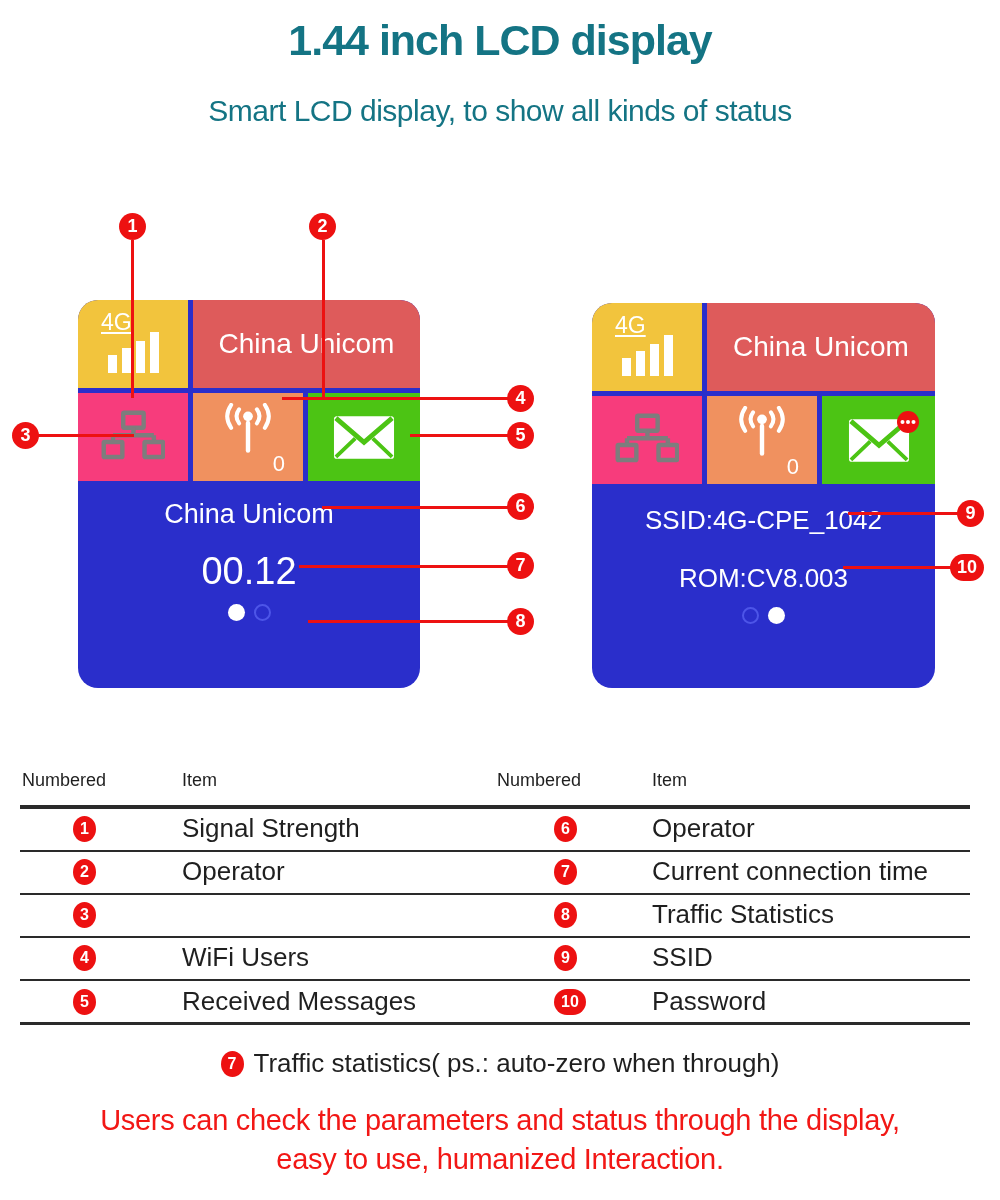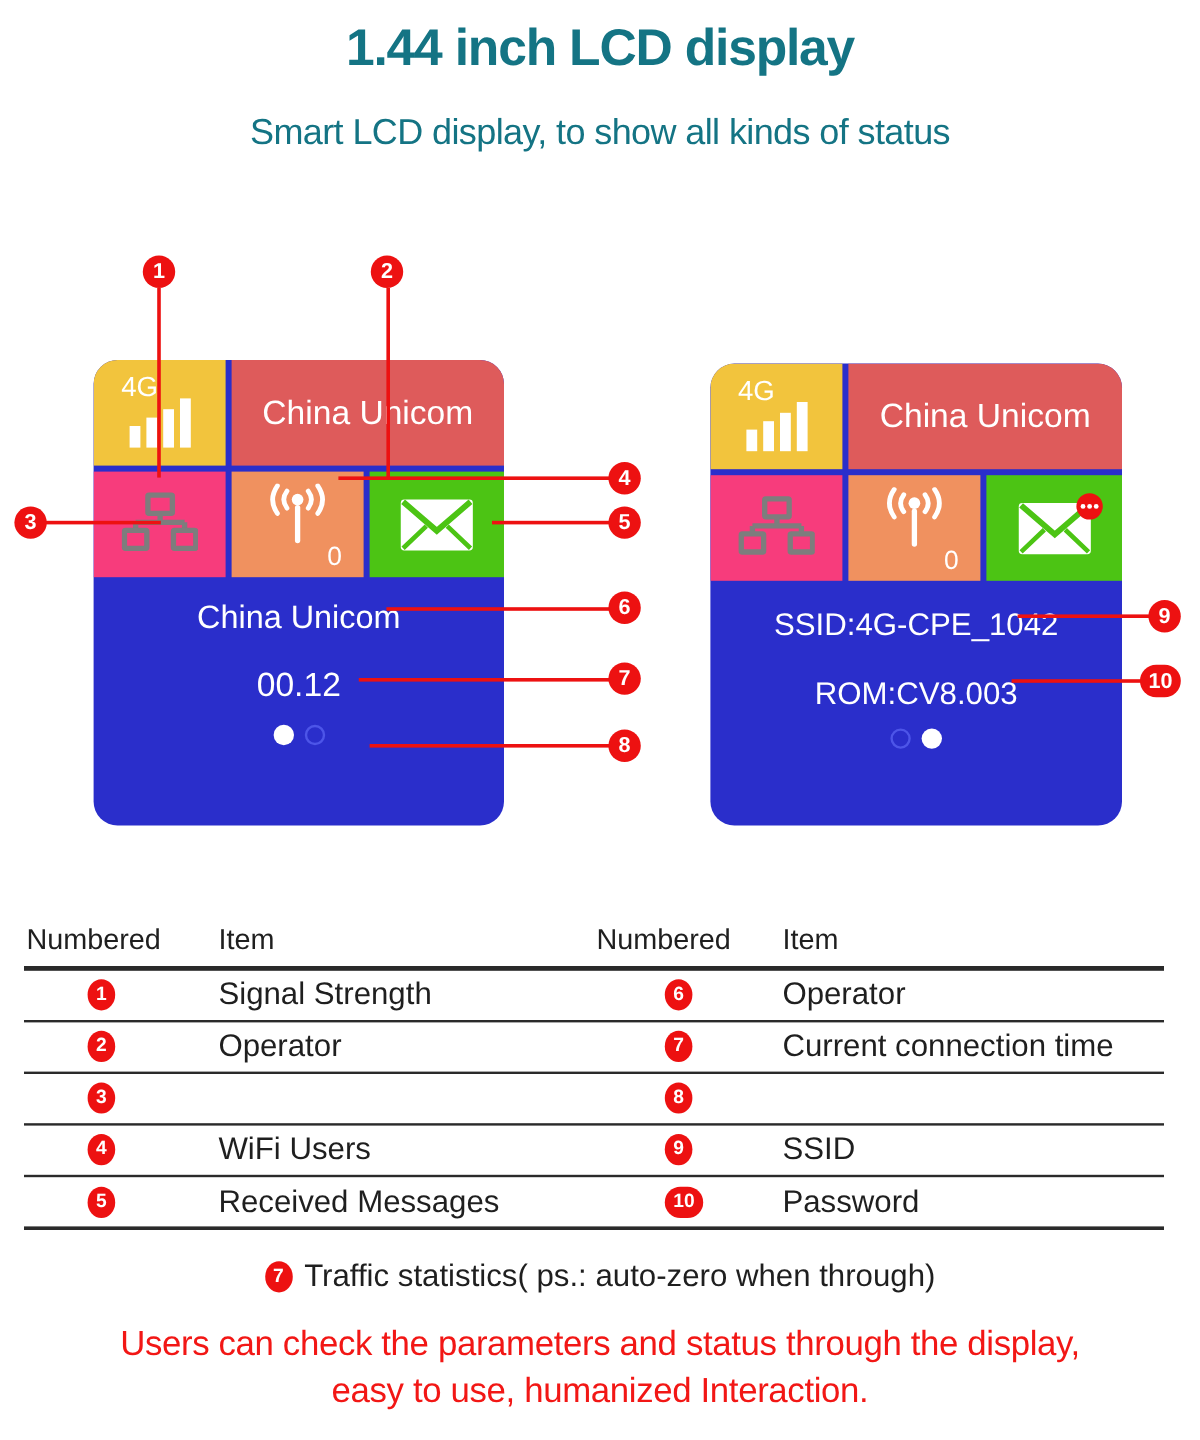--- a/index.html
+++ b/index.html
@@ -21,38 +21,38 @@
   .tile-signal{grid-column:1;grid-row:1;background:var(--yellow_tile,#f2c43d);}
   .tile-operator{grid-column:2/4;grid-row:1;background:var(--red_tile,#de5b5b);
                  display:flex;align-items:center;justify-content:center;font-size:28px;}
   .tile-ethernet{grid-column:1;grid-row:2;background:var(--pink_tile,#f73c7c);
                  display:flex;align-items:center;justify-content:center;}
   .tile-wifi{grid-column:2;grid-row:2;background:var(--orange_tile,#f0915f);}
   .tile-msg{grid-column:3;grid-row:2;background:var(--green_tile,#4cc414);
             display:flex;align-items:center;justify-content:center;}
   .screen-body{grid-column:1/4;grid-row:3;text-align:center;color:#fff;}
 
-  .sig-label{position:absolute;left:23px;top:9px;font-size:23px;}
+  .sig-label{position:absolute;left:23px;top:9px;font-size:23px;text-decoration:underline;}
   .bars{position:absolute;left:30px;bottom:15px;display:flex;align-items:flex-end;gap:5px;}
   .bars i{display:block;width:9px;background:#fff;}
   .bars .b1{height:18px;} .bars .b2{height:25px;} .bars .b3{height:32px;} .bars .b4{height:41px;}
 
   .net-icon rect,.net-icon path{fill:none;stroke:var(--icon_gray,#7d7d7d);stroke-width:5;}
   .ant-icon{display:block;margin:10px auto 0;}
   .ant-icon .stroke{fill:none;stroke:#fff;stroke-width:4.5;stroke-linecap:round;}
   .wifi-count{position:absolute;right:18px;bottom:4px;font-size:22px;}
   .env-wrap{position:relative;display:inline-block;line-height:0;}
   .env-icon .flap{fill:none;stroke:var(--green_tile,#4cc414);stroke-width:5;}
   .env-icon .flap2{fill:none;stroke:var(--green_tile,#4cc414);stroke-width:4;}
   .msg-badge{position:absolute;top:-8px;right:-10px;}
   .msg-badge .bg{fill:var(--accent_red,#ed1111);}
   .msg-badge .d{fill:#fff;}
 
   .scr-op{margin-top:13px;font-size:27px;line-height:30px;}
-  .scr-time{margin-top:22px;font-size:28px;line-height:40px;}
+  .scr-time{margin-top:22px;font-size:38px;line-height:40px;}
   .scr-traffic{margin-top:16px;font-size:38px;line-height:40px;}
   .scr-ssid{margin-top:16px;font-size:26px;line-height:30px;}
   .scr-key{margin-top:23px;font-size:27px;line-height:30px;}
   .scr-rom{margin-top:28px;font-size:26px;line-height:30px;}
   .dots{display:flex;justify-content:center;gap:9px;}
   .dots-left{margin-top:13px;} .dots-right{margin-top:14px;}
   .dot{width:17px;height:17px;border-radius:50%;box-sizing:border-box;}
   .dot.filled{background:#fff;}
   .dot.hollow{border:2.5px solid var(--dot_outline,#4d55e8);}
 
@@ -71,21 +71,21 @@
   .ln3{left:34px;top:434px;width:100px;height:3px;}
   .ln4{left:282px;top:397px;width:228px;height:3px;}
   .ln5{left:410px;top:434px;width:100px;height:3px;}
   .ln6{left:322px;top:506px;width:188px;height:3px;}
   .ln7{left:299px;top:565px;width:211px;height:3px;}
   .ln8{left:308px;top:620px;width:202px;height:3px;}
   .ln9{left:848px;top:512px;width:112px;height:3px;}
   .ln10{left:843px;top:566px;width:110px;height:3px;}
 
   
-  .thead{position:absolute;font-size:24px;color:var(--text_dark,#1f1f1f);}
+  .thead{position:absolute;font-size:18px;color:var(--text_dark,#1f1f1f);}
   .th1{left:22px;top:770px;} .th2{left:182px;top:770px;}
   .th3{left:497px;top:770px;} .th4{left:652px;top:770px;}
   .tline{position:absolute;left:20px;width:950px;background:#2a2a2a;}
   .tl0{top:805px;height:4px;}
   .tl1{top:850px;height:2px;} .tl2{top:893px;height:2px;} .tl3{top:936px;height:2px;}
   .tl4{top:979px;height:2px;} .tl5{top:1022px;height:3px;}
   .trow{position:absolute;left:0;width:1000px;height:34px;}
   .tr0{top:812px;} .tr1{top:855px;} .tr2{top:898px;} .tr3{top:941px;} .tr4{top:985px;}
   .tbadge{position:absolute;width:23px;height:26px;border-radius:50%;top:4px;
           background:var(--accent_red,#ed1111);color:#fff;font-size:16px;font-weight:bold;
@@ -262,20 +262,21 @@
   </div>
   <div class="trow tr1">
     <span class="tbadge bcol1">2</span>
     <span class="tcell ccol1">Operator</span>
     <span class="tbadge bcol2">7</span>
     <span class="tcell ccol2">Current connection time</span>
   </div>
   <div class="trow tr2">
     <span class="tbadge bcol1">3</span>
     <span class="tbadge bcol2">8</span>
+    <span class="tcell ccol2">Traffic Statistics</span>
   </div>
   <div class="trow tr3">
     <span class="tbadge bcol1">4</span>
     <span class="tcell ccol1">WiFi Users</span>
     <span class="tbadge bcol2">9</span>
     <span class="tcell ccol2">SSID</span>
   </div>
   <div class="trow tr4">
     <span class="tbadge bcol1">5</span>
     <span class="tcell ccol1">Received Messages</span>

